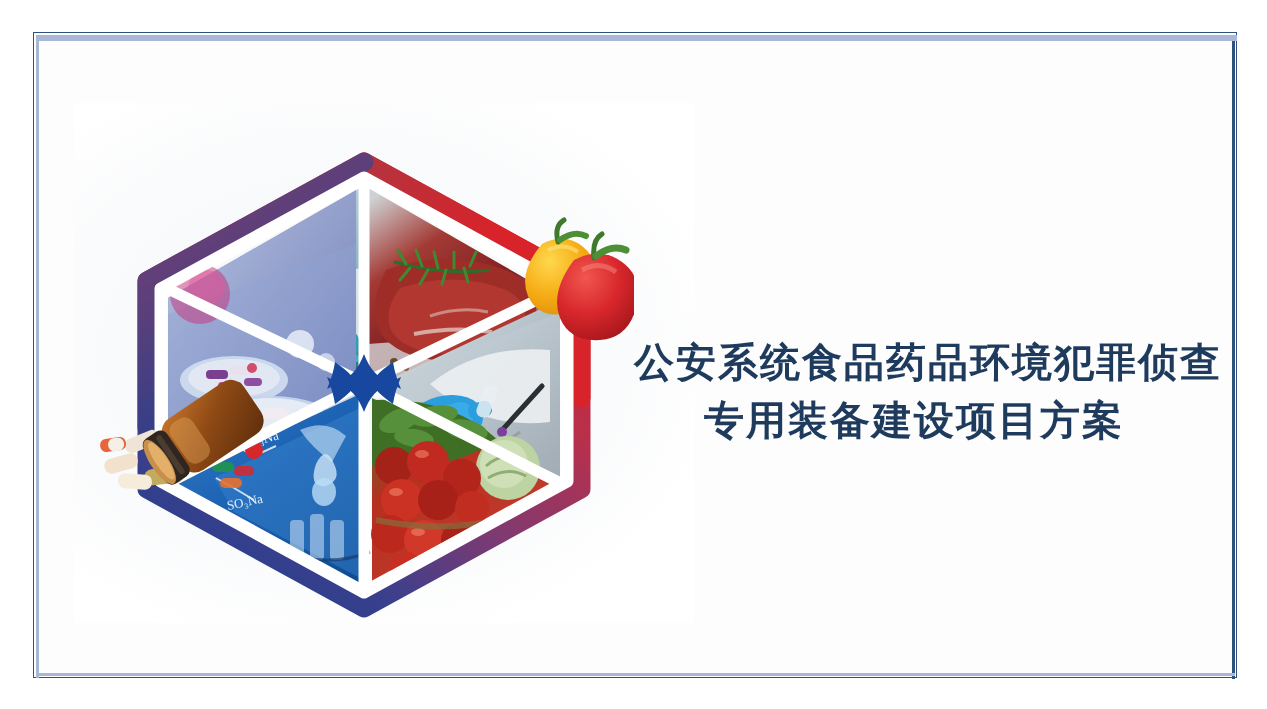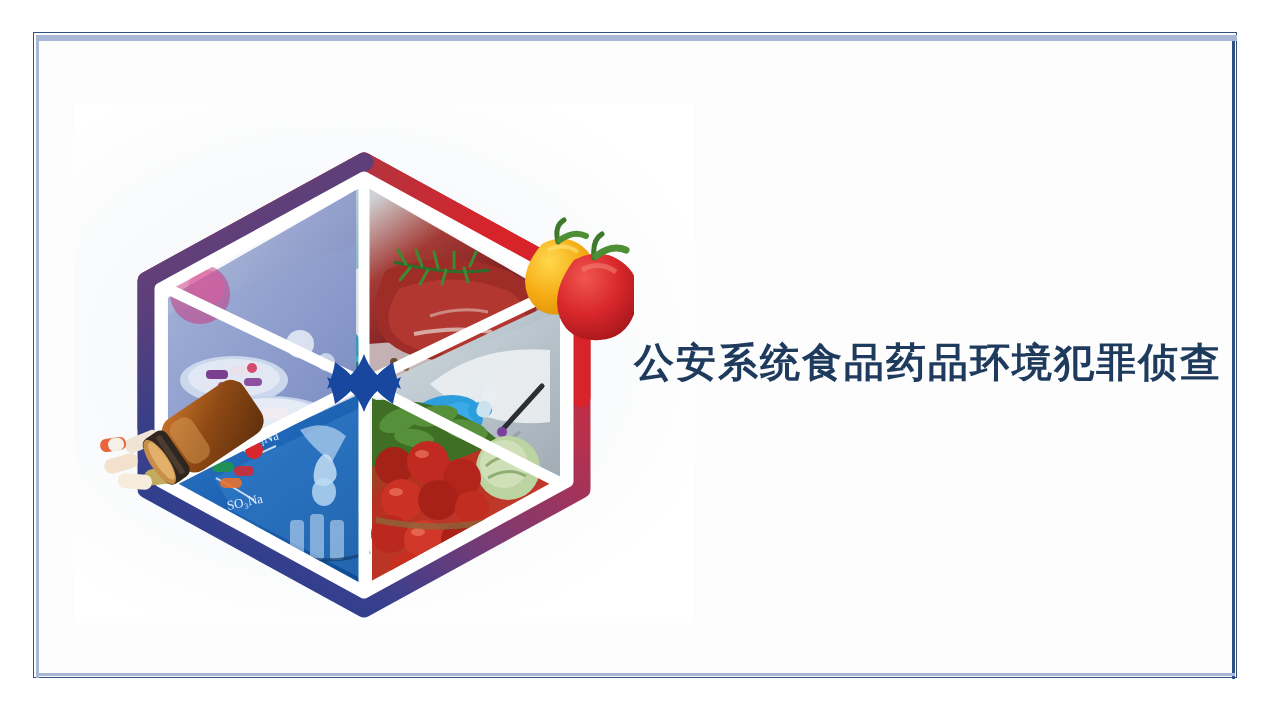--- a/index.html
+++ b/index.html
@@ -409,16 +409,17 @@
 
             <ellipse cx="52" cy="43" rx="9" ry="26" fill="#c88f4b"></ellipse>
             <ellipse cx="54" cy="43" rx="6" ry="22" fill="#e2b06b"></ellipse>
           </g>
         </g>
       </svg>
     </div>
 
     <div id="title-block">
       <div class="title-line">公安系统食品药品环境犯罪侦查</div>
+      <div class="title-line">专用装备建设项目方案</div>
     </div>
 
   </div>
 </div>
 
 </body></html>

